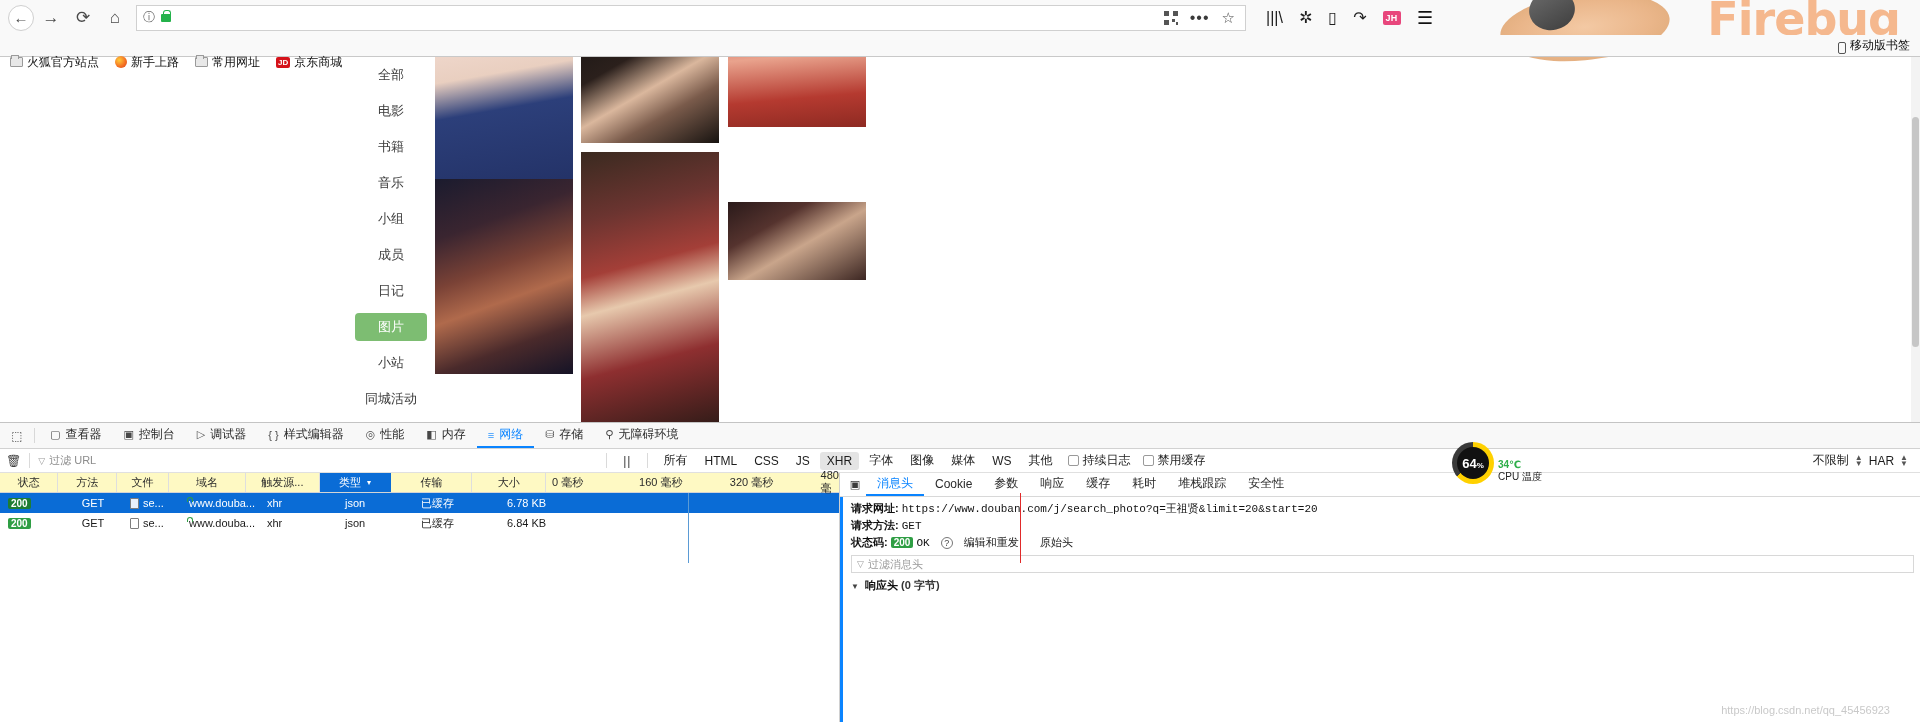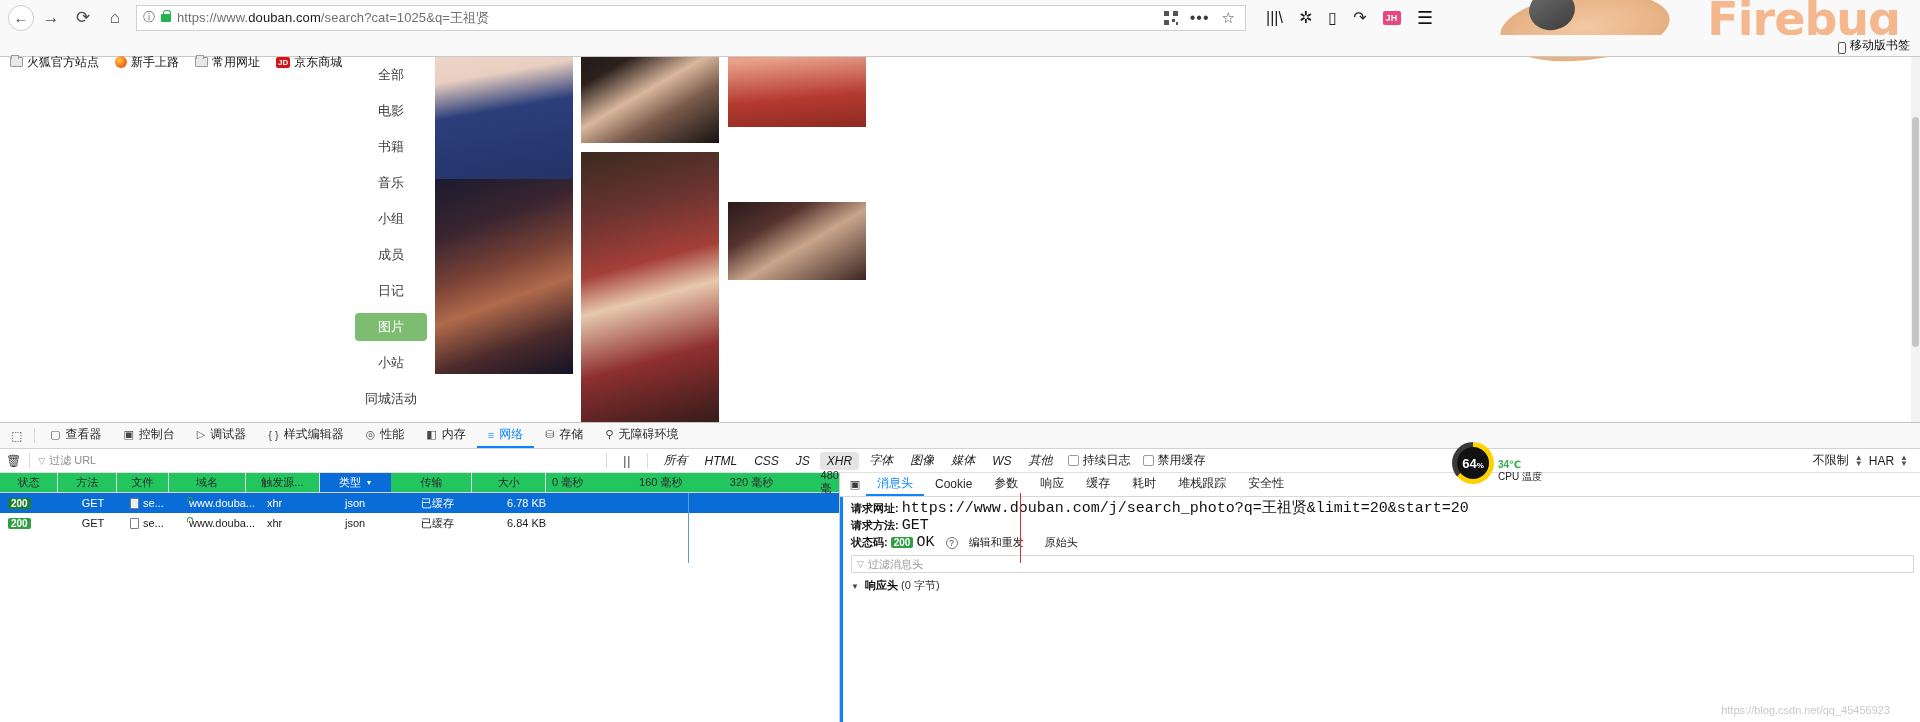--- a/index.html
+++ b/index.html
@@ -125,32 +125,32 @@
   }
   .trash{font-size:12px;color:#3c3c3c;cursor:pointer;}
   .vsep{width:1px;height:15px;background:#dadada;}
   .filter-url{
     flex:0 0 auto;width:560px;height:18px;display:flex;align-items:center;gap:4px;
     color:#8c8c8c; font-size:11px;
   }
   .funnel{font-size:9px;color:#9a9a9a;}
   .pausebtn{color:#3a3a3a;font-size:12px;letter-spacing:1px;cursor:pointer;padding:0 8px;}
   .ftypes{display:flex;align-items:center;gap:3px;}
-  .ftype{padding:2px 7px;border-radius:3px;cursor:pointer;color:#1c1c1c;font-style:italic;}
+  .ftype{padding:2px 7px;border-radius:3px;cursor:pointer;color:#1c1c1c;}
   .ftype.on{background:#e4e4e4;}
   .fchecks{display:flex;align-items:center;gap:12px;margin-left:0;color:#1c1c1c;}
   .fchecks label{display:flex;align-items:center;gap:4px;cursor:pointer;}
   .cb{width:11px;height:11px;border:1px solid #9a9a9a;background:#fff;border-radius:2px;display:inline-block;}
   .harwrap{margin-left:auto;display:flex;align-items:center;gap:6px;padding-right:6px;color:#1c1c1c;}
   .spin{display:flex;flex-direction:column;line-height:6px;font-size:8px;color:#555;}
 
   .dt-body{flex:1;display:flex;min-height:0;}
   .dt-left{width:840px;display:flex;flex-direction:column;border-right:1px solid #d0d0d0;}
   .nt-head{
-    height:20px;display:flex;align-items:stretch;background:#22c55e;
+    height:20px;display:flex;align-items:stretch;background:#fef9c3;
     border-bottom:1px solid #d4d4d4;font-size:11px;color:#2b2b2b;
   }
   .nt-head .c{display:flex;align-items:center;justify-content:center;
     border-right:1px solid #dedede;position:relative;}
   .nt-head .c.sorted{background:#0a6cd6;color:#fff;border-right-color:#0a6cd6;}
   .nt-row{
     height:20px;display:flex;align-items:stretch;font-size:11px;cursor:pointer;
   }
   .nt-row.sel{background:#0a6cd6;color:#fff;}
   .nt-row .c{display:flex;align-items:center;padding:0 6px;overflow:hidden;white-space:nowrap;}
@@ -168,31 +168,31 @@
   .rt-tabs{
     height:24px;display:flex;align-items:stretch;background:#fff;
     border-bottom:1px solid #d8d8d8;padding-left:4px;
   }
   .rt-tog{width:22px;display:flex;align-items:center;justify-content:center;color:#3c3c3c;font-size:11px;}
   .rt-tab{display:flex;align-items:center;padding:0 11px;cursor:pointer;color:#2a2a2a;border-bottom:2px solid transparent;}
   .rt-tab.active{color:#0a84ff;border-bottom-color:#0a84ff;}
   .rt-content{flex:1;padding:3px 0 0 8px;overflow:hidden;border-left:3px solid #0a84ff;}
   .kv{line-height:16px;font-size:11px;color:#111;}
   .kv b{font-weight:bold;}
-  .mono{font-family:"Liberation Mono","DejaVu Sans Mono",monospace;font-size:15px;}
+  .mono{font-family:"Liberation Mono","DejaVu Sans Mono",monospace;font-size:11px;}
   .linkish{color:#1a1a1a;cursor:pointer;}
   .qmark{display:inline-block;width:12px;height:12px;border:1px solid #777;border-radius:50%;
      font-size:9px;line-height:11px;text-align:center;color:#444;margin:0 8px;}
   .hdr-filter{
     margin:4px 6px 0 0;height:18px;border:1px solid #d8d8d8;background:#fff;
     display:flex;align-items:center;gap:4px;padding:0 5px;color:#9a9a9a;font-size:11px;
   }
   .tri{font-size:8px;color:#444;margin-right:3px;}
   .section-title{font-size:11px;margin-top:5px;color:#111;}
-  .section-title .dim{font-weight:normal;color:#333;}
+  .section-title .dim{font-weight:bold;color:#333;}
   .watermark{
     position:absolute;right:30px;bottom:6px;color:#c9c9c9;font-size:11px;
   }
 
   
   .cpuw{
     position:absolute; left:1452px; top:442px; display:flex;align-items:center;gap:4px; z-index:20;
   }
   .gauge{
     width:42px;height:42px;border-radius:50%;
@@ -221,21 +221,20 @@
     <div class="navbtn">
         <span>⟳</span>
       </div>
     <div class="navbtn">
         <span>⌂</span>
       </div>
 
     <div class="urlbar">
       <span class="icon-i">ⓘ</span>
       <span class="lock"></span>
-      <span class="urltext"><span class="dim">https://www.</span><span>douban.com</span><span class="dim">/search?cat=1025&amp;q=王祖贤</span></span>
       <span class="urlright">
         <span class="qr"></span>
         <span class="dots">•••</span>
         <span class="star">☆</span>
       </span>
     </div>
 
     <div class="bug-body"></div>
     <div class="bug-head"></div>
     <div class="firebug-wm">Firebug</div>

